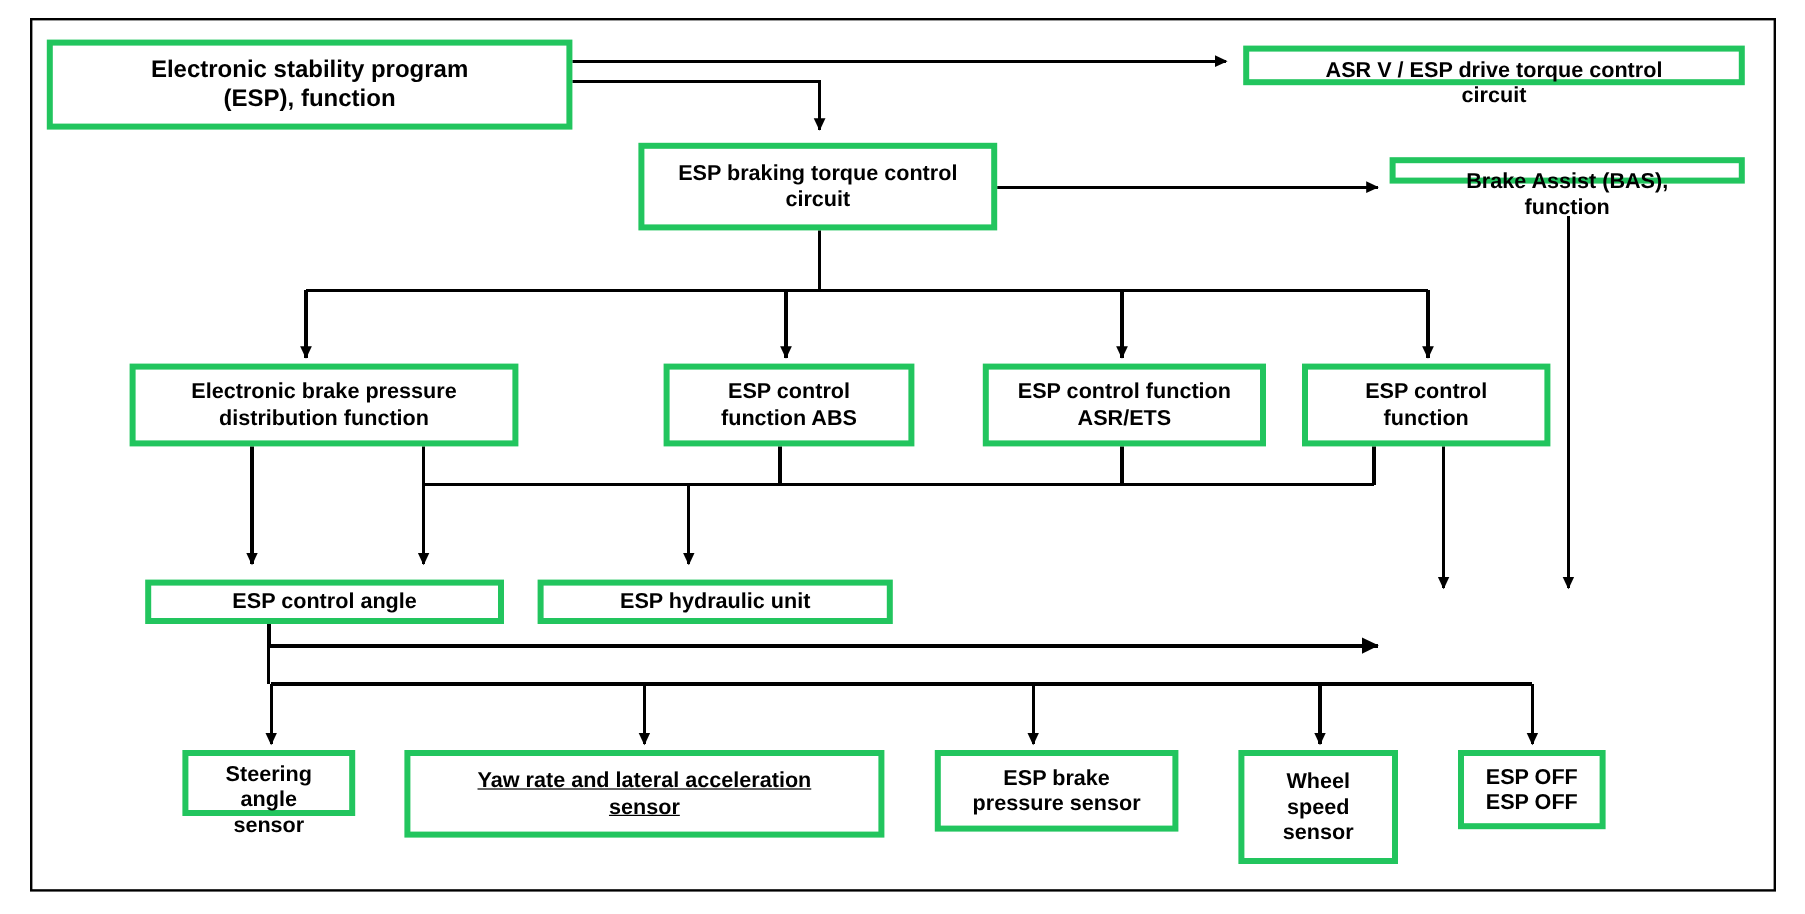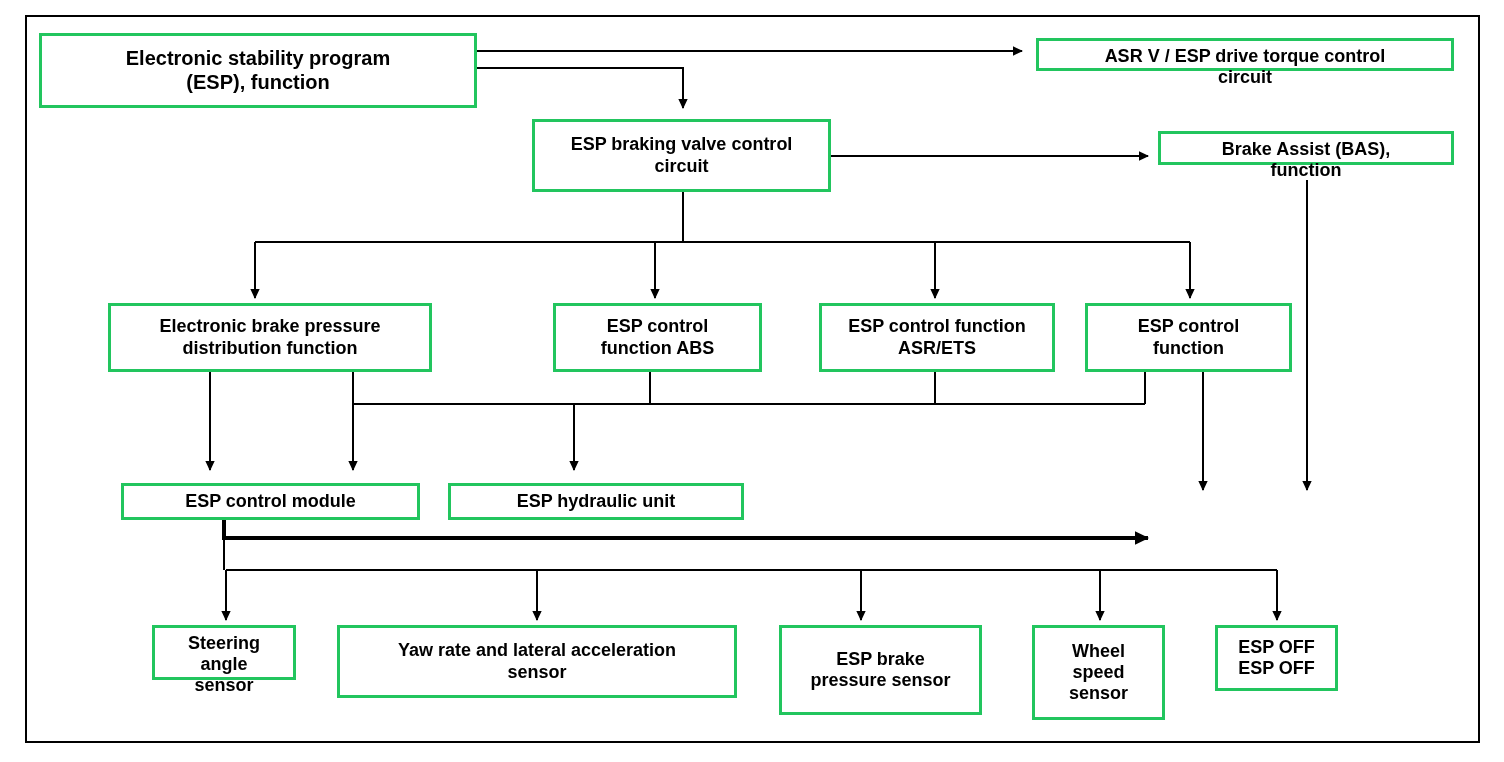--- a/index.html
+++ b/index.html
@@ -27,21 +27,21 @@
   svg#wires {
     position: absolute;
     left: 0;
     top: 0;
     width: 1504px;
     height: 762px;
     pointer-events: none;
   }
   .node {
     position: absolute;
-    border: 3px solid #22c55e;
+    border: 5px solid #22c55e;
     background: #ffffff;
     box-sizing: border-box;
     display: flex;
     align-items: center;
     justify-content: center;
     text-align: center;
     font-weight: bold;
     color: #000000;
     line-height: 1.18;
     z-index: 3;
@@ -125,25 +125,25 @@
     <span class="txt">Electronic stability program
 (ESP), function</span>
   </div>
 
   <div class="node of fs19" style="left:1036px; top:38px; width:418px; height:33px;">
     <span class="txt">ASR V / ESP drive torque control
 circuit</span>
   </div>
 
   <div class="node fs19" style="left:532px; top:119px; width:299px; height:73px;">
-    <span class="txt">ESP braking valve control
+    <span class="txt">ESP braking torque control
 circuit</span>
   </div>
 
-  <div class="node of fs19" style="left:1158px; top:131px; width:296px; height:34px;">
+  <div class="node of fs19" style="left:1158px; top:131px; width:296px; height:22px;">
     <span class="txt">Brake Assist (BAS),
 function</span>
   </div>
 
   <div class="node fs19" style="left:108px; top:303px; width:324px; height:69px;">
     <span class="txt">Electronic brake pressure
 distribution function</span>
   </div>
 
   <div class="node fs19" style="left:553px; top:303px; width:209px; height:69px;">
@@ -155,40 +155,40 @@
     <span class="txt">ESP control function
 ASR/ETS</span>
   </div>
 
   <div class="node fs19" style="left:1085px; top:303px; width:207px; height:69px;">
     <span class="txt">ESP control
 function</span>
   </div>
 
   <div class="node fs19" style="left:121px; top:483px; width:299px; height:37px;">
-    <span class="txt">ESP control module</span>
+    <span class="txt">ESP control angle</span>
   </div>
 
   <div class="node fs19" style="left:434px; top:483px; width:296px; height:37px;margin-left:14px;">
     <span class="txt">ESP hydraulic unit</span>
   </div>
 
 
   <div class="node of fs18" style="left:152px; top:625px; width:144px; height:55px;">
     <span class="txt">Steering
 angle
 sensor</span>
   </div>
 
-  <div class="node fs19" style="left:337px; top:625px; width:400px; height:73px;">
+  <div class="node fs19" style="left:337px; top:625px; width:400px; height:73px;text-decoration:underline;">
     <span class="txt">Yaw rate and lateral acceleration
 sensor</span>
   </div>
 
-  <div class="node fs19" style="left:779px; top:625px; width:203px; height:90px;">
+  <div class="node fs19" style="left:779px; top:625px; width:203px; height:68px;">
     <span class="txt">ESP brake
 pressure sensor</span>
   </div>
 
   <div class="node fs19" style="left:1032px; top:625px; width:133px; height:95px;justify-content:center;">
     <span class="txt">Wheel
 speed
 sensor</span>
   </div>
 

